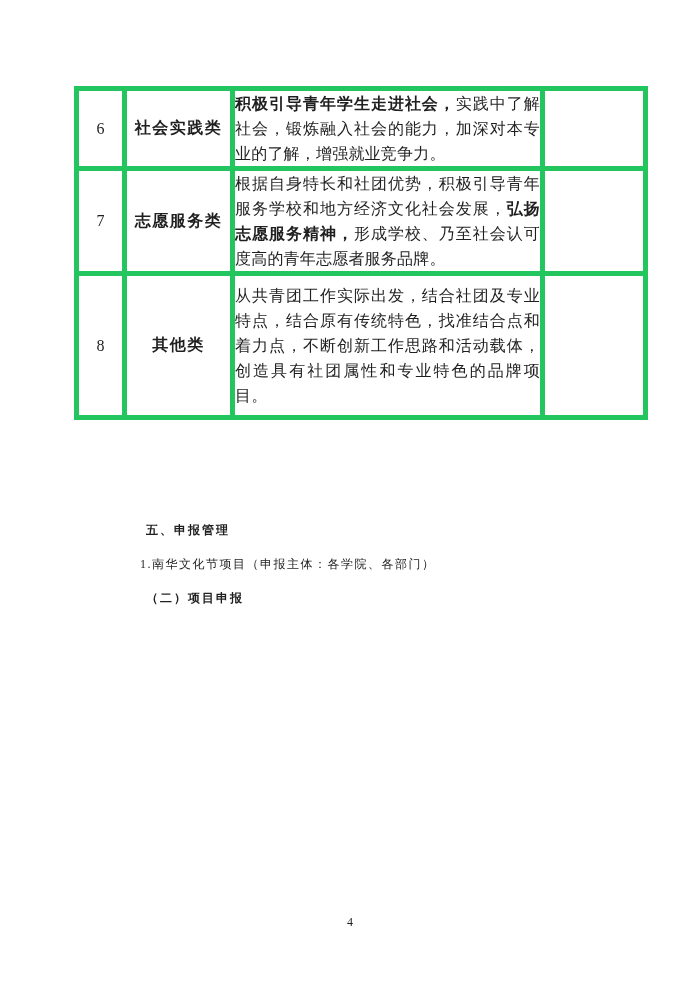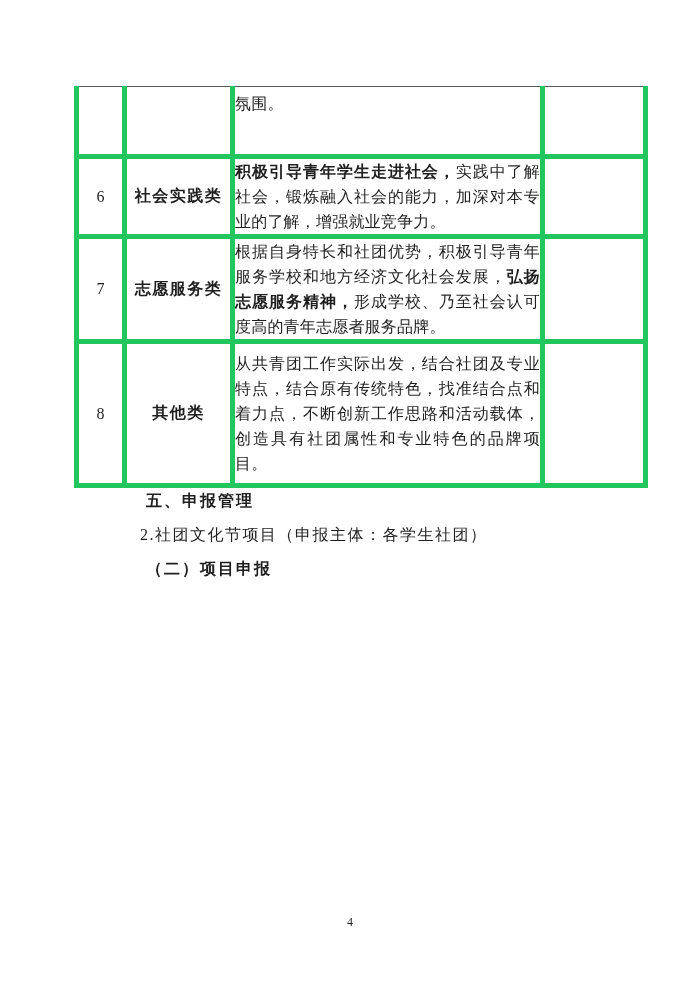--- a/index.html
+++ b/index.html
@@ -38,23 +38,23 @@
     letter-spacing: 0.2px;
   }
   tr.r-cont td.c-desc { vertical-align: top; padding-top: 4px; }
   tr.r-cont td { border-top: 1px solid #5a5a5a; }
   .seg-b { font-weight: bold; }
 
   
   .content {
     position: absolute;
     left: 104px;
-    top: 484px;
+    top: 513px;
     width: 500px;
-    font-size: 16px;
+    font-size: 12px;
     line-height: 34px;
     letter-spacing: 1.5px;
   }
   .content p { margin: 0; }
   .content p.head { font-weight: bold; text-indent: 42px; letter-spacing: 2px; }
   .content p.item { text-indent: 36px; }
   .content p.para { text-indent: 36px; text-align: justify; }
   .bu { font-weight: bold; text-decoration: underline; text-underline-offset: 4px; }
 
   
@@ -74,26 +74,20 @@
 <div class="page">
 
   <table class="cat-table">
     <colgroup>
       <col style="width:48px">
       <col style="width:108px">
       <col style="width:310px">
       <col style="width:103px">
     </colgroup>
     <tbody>
-      <tr class="r-cont" style="height:70px">
-        <td class="c-num"></td>
-        <td class="c-cat"></td>
-        <td class="c-desc"><span>氛围。</span></td>
-        <td></td>
-      </tr>
 
       <tr style="height:76px">
         <td class="c-num">6</td>
         <td class="c-cat">社会实践类</td>
         <td class="c-desc"><span class="seg-b">积极引导青年学生走进社会，</span><span>实践中了解社会，锻炼融入社会的能力，加深对本专业的了解，增强就业竞争力。</span></td>
         <td></td>
       </tr>
 
       <tr style="height:96px">
         <td class="c-num">7</td>
@@ -106,19 +100,19 @@
         <td class="c-num">8</td>
         <td class="c-cat">其他类</td>
         <td class="c-desc"><span>从共青团工作实际出发，结合社团及专业特点，结合原有传统特色，找准结合点和着力点，不断创新工作思路和活动载体，创造具有社团属性和专业特色的品牌项目。</span></td>
         <td></td>
       </tr>
     </tbody>
   </table>
 
   <div class="content">
     <p class="head">五、申报管理</p>
-    <p class="item">2.社团文化节项目（申报主体：各学生社团）</p>
+    <p class="item">1.南华文化节项目（申报主体：各学院、各部门）</p>
     <p class="head">（二）项目申报</p>
   </div>
 
   <div class="page-num">4</div>
 
 </div>
 
 </body></html>

